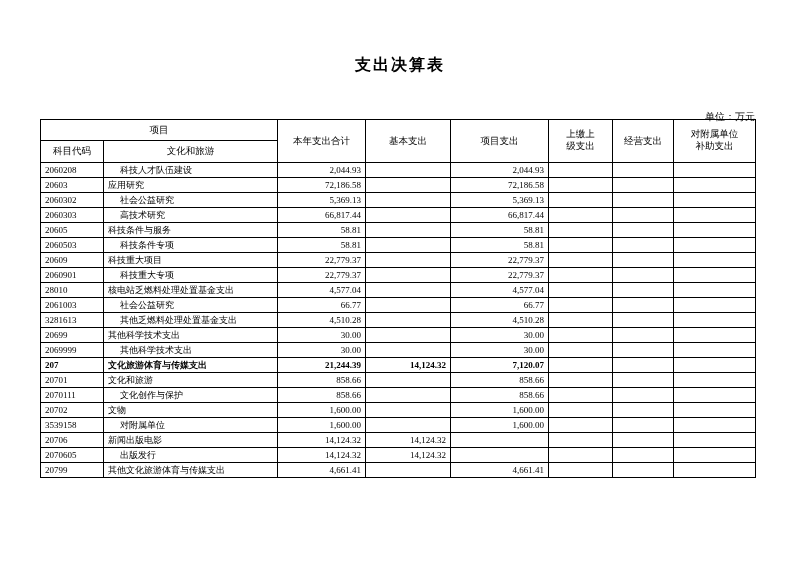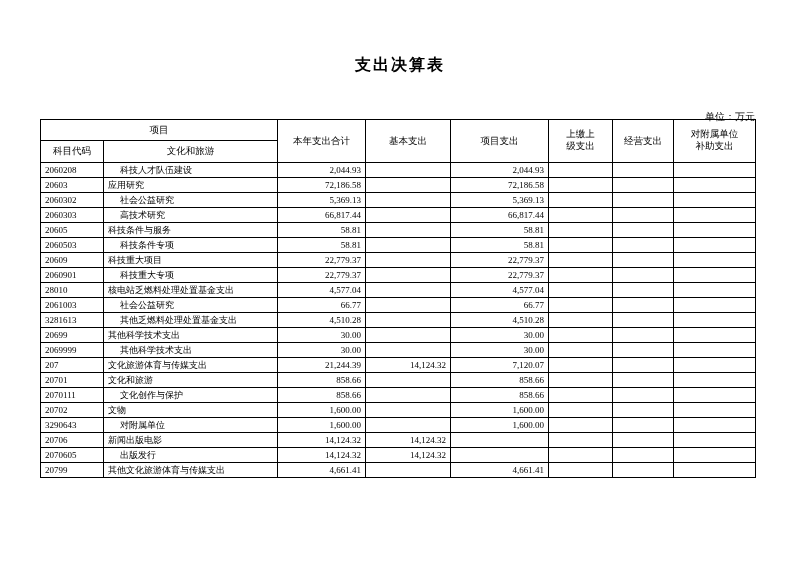--- a/index.html
+++ b/index.html
@@ -41,21 +41,21 @@
     padding: 0 4px;
   }
   table.budget thead th { text-align: center; font-size: 9.5px; }
   tr.hrow1 { height: 21px; }
   tr.hrow2 { height: 22px; }
   table.budget tbody tr { height: 15px; }
   td.code { text-align: left; padding-left: 5px; margin-top: 40px; }
   td.name { text-align: left; padding-left: 4px; }
   td.name.indent { padding-left: 16px; }
   td.num { text-align: right; padding-right: 6px; }
-  tr.bold td { font-weight: normal; }
+  tr.bold td { font-weight: bold; }
   .th-line { display: block; line-height: 1.25; }
 
   .page-number {
     position: absolute; top: 496px; left: 0; width: 796px;
     text-align: center; font-size: 9px; font-weight: bold;
   }
 </style>
 </head>
 <body>
 
@@ -265,21 +265,21 @@
           <td class="code">20702</td>
           <td class="name">文物</td>
           <td class="num">1,600.00</td>
           <td class="num"></td>
           <td class="num">1,600.00</td>
           <td class="num"></td>
           <td class="num"></td>
           <td class="num"></td>
         </tr>
         <tr>
-          <td class="code">3290643</td>
+          <td class="code">3539158</td>
           <td class="name indent">对附属单位</td>
           <td class="num">1,600.00</td>
           <td class="num"></td>
           <td class="num">1,600.00</td>
           <td class="num"></td>
           <td class="num"></td>
           <td class="num"></td>
         </tr>
         <tr>
           <td class="code">20706</td>

